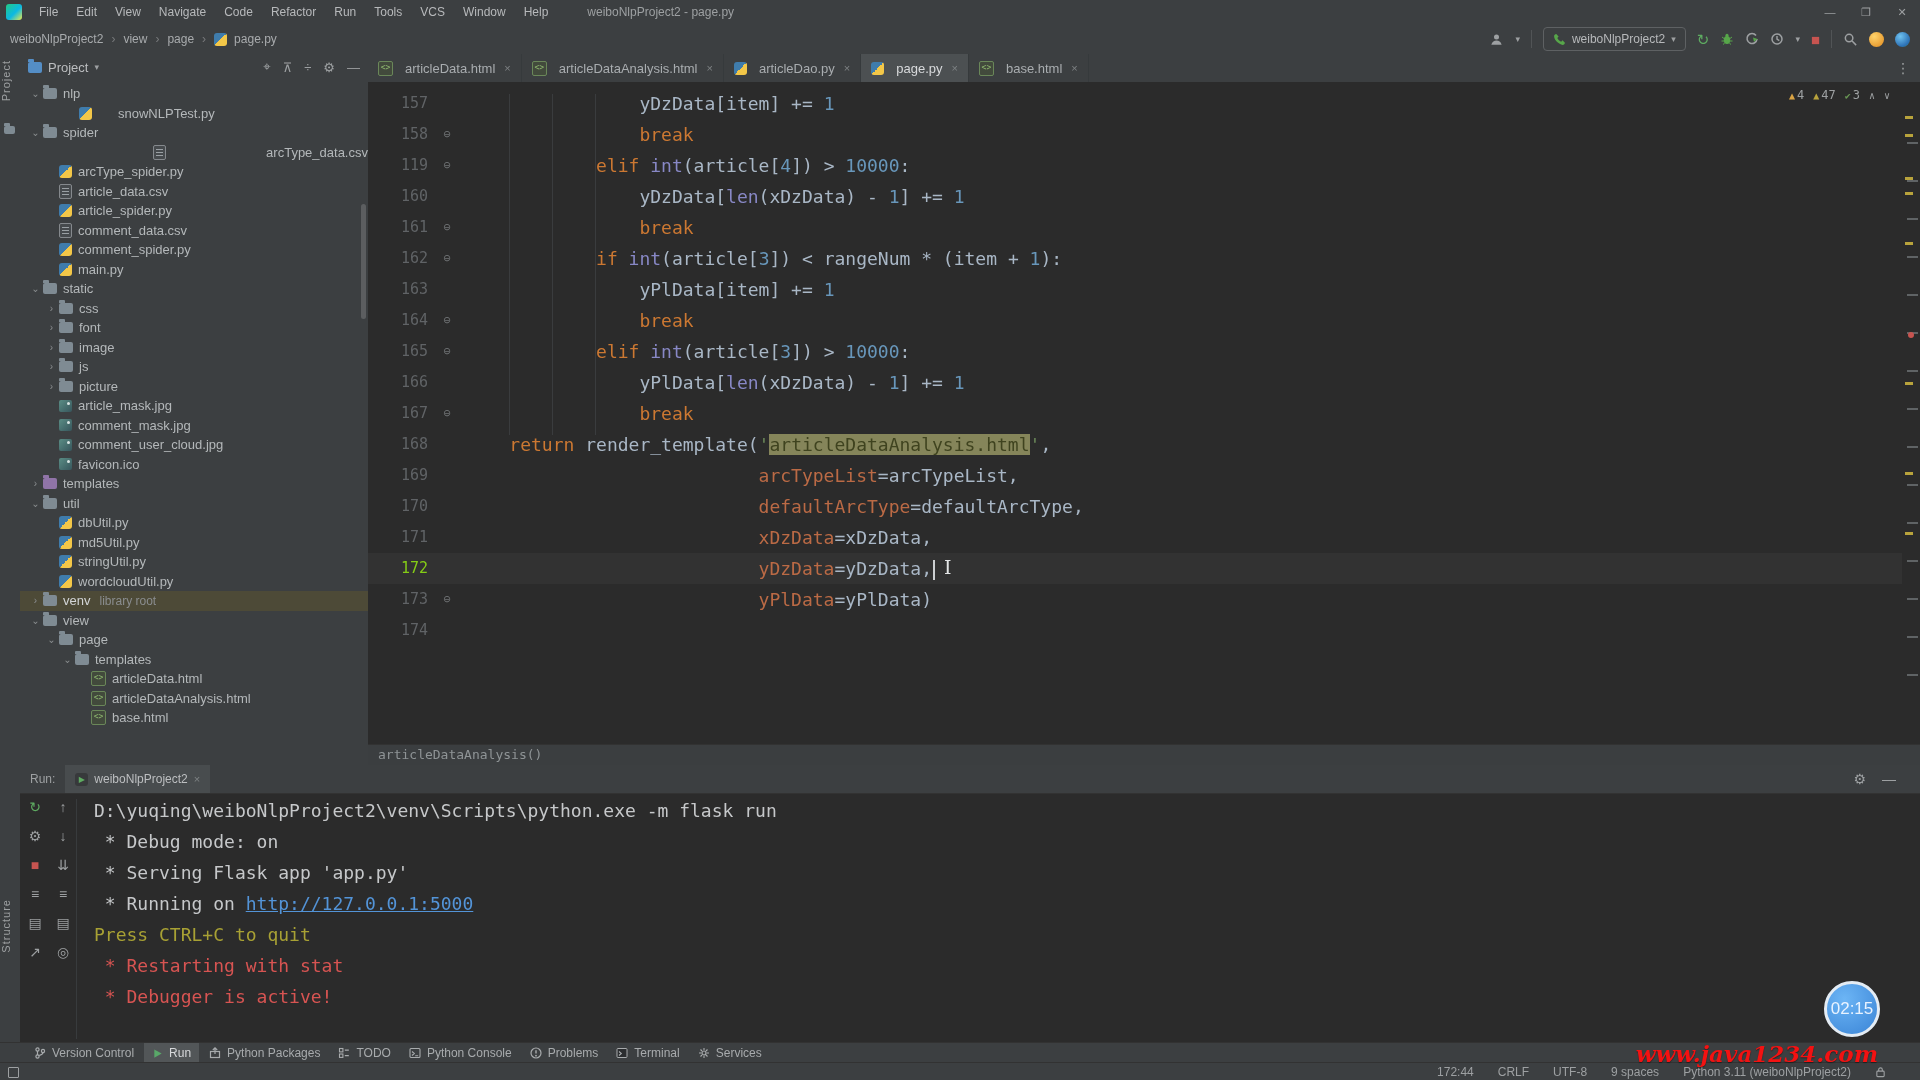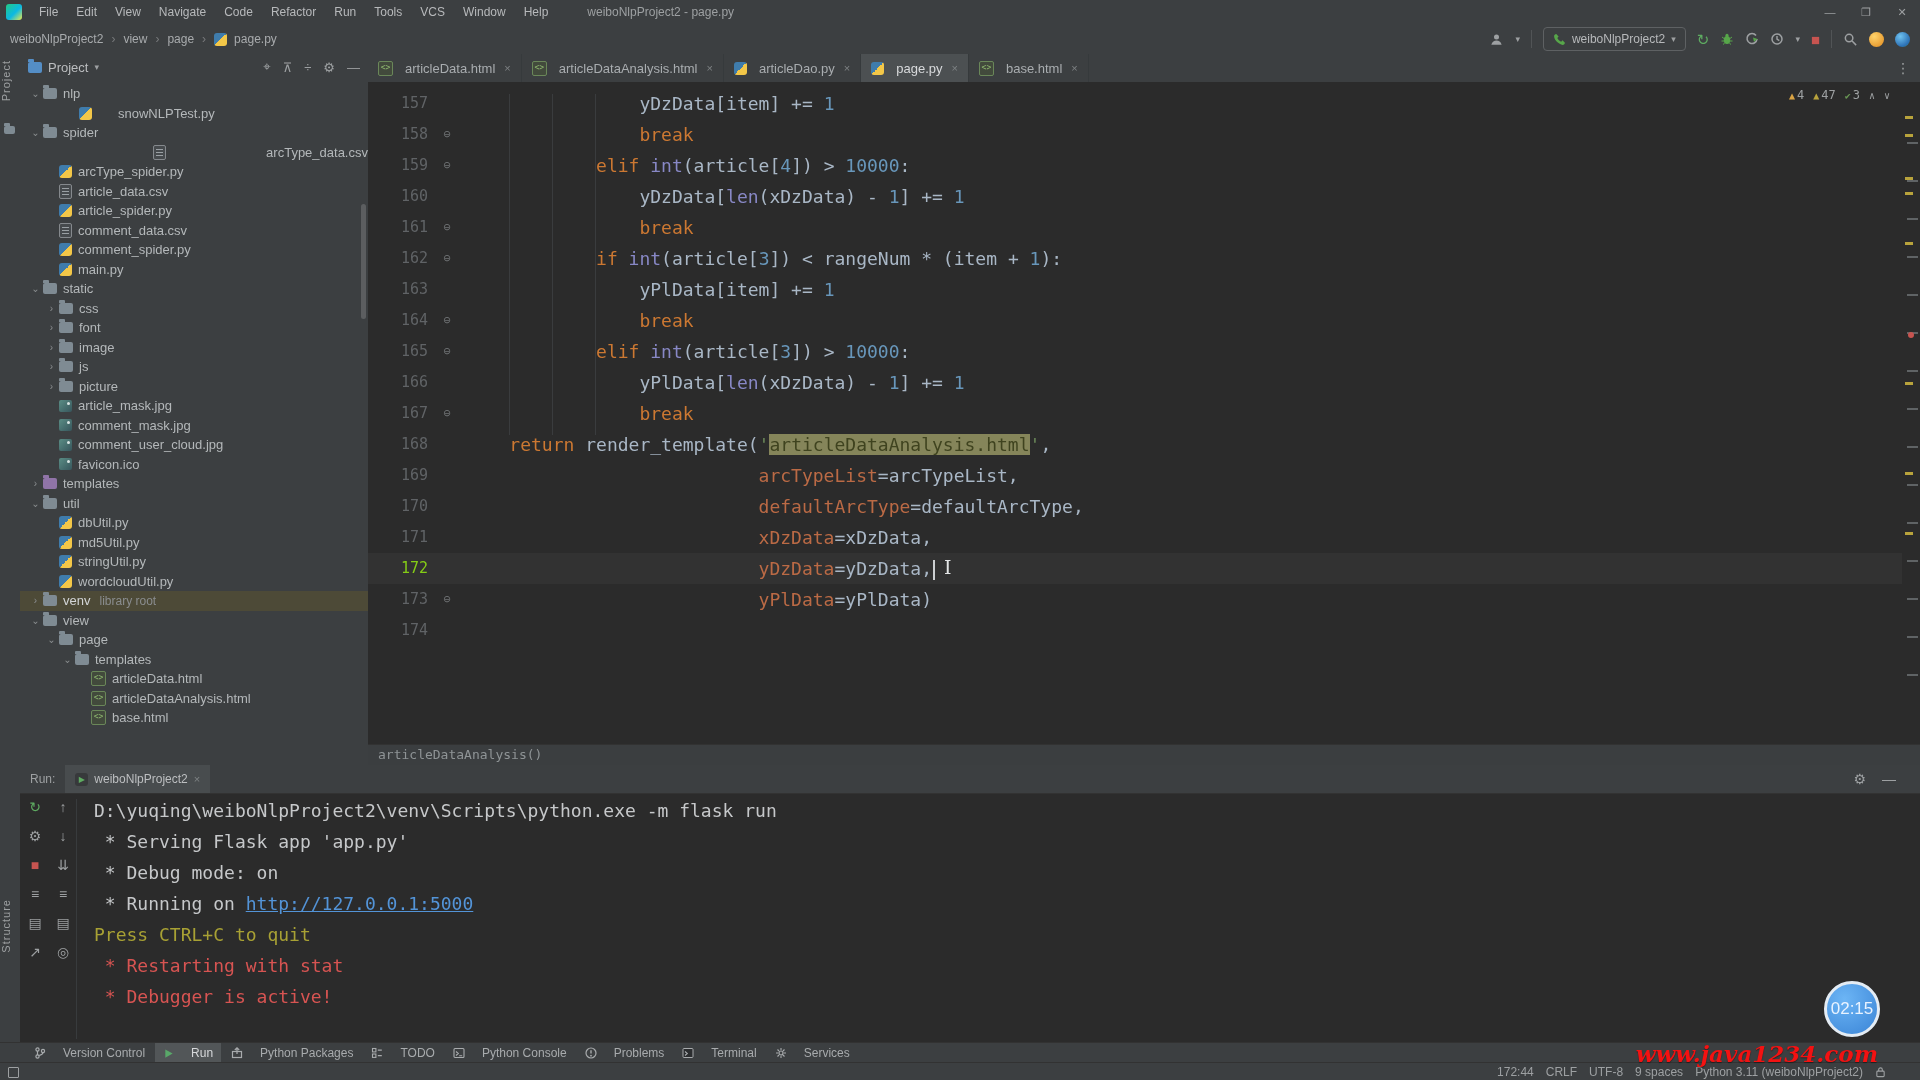--- a/index.html
+++ b/index.html
@@ -106,26 +106,26 @@
        color:#9da0a2;font-size:14px;}
   .rtb1{left:2px;} .rtb2{left:30px;border-right:1px solid #383b3d;height:240px;}
   .console{position:absolute;left:74px;top:2px;right:0;bottom:0;font-family:"DejaVu Sans Mono",monospace;
            font-size:18px;color:#c6c8ca;}
   .conline{height:31px;line-height:31px;white-space:pre;}
   .seg-err{color:#d75452;} .seg-note{color:#a8a134;}
   .seg-link{color:#5394d8;text-decoration:underline;}
   
   .bottombar{position:absolute;left:0;right:0;top:1042px;height:20px;background:#3c3f41;border-top:1px solid #323232;
              display:flex;align-items:center;font-size:12px;color:#a8abad;padding-left:26px;gap:2px;}
-  .bitem{display:flex;align-items:center;gap:17px;padding:0 8px;height:20px;cursor:default;}
+  .bitem{display:flex;align-items:center;gap:6px;padding:0 8px;height:20px;cursor:default;}
   .bitem.active{background:#525658;color:#d6d8da;}
   .statusbar{position:absolute;left:0;right:0;top:1062px;height:18px;background:#3c3f41;border-top:1px solid #323232;
              display:flex;align-items:center;font-size:12px;color:#9da0a2;}
   .sb-left{margin-left:8px;width:9px;height:9px;border:1px solid #9da0a2;border-radius:1px;}
-  .sb-right{margin-left:auto;display:flex;gap:12px;margin-right:34px;align-items:center;}
+  .sb-right{margin-left:auto;display:flex;gap:24px;margin-right:34px;align-items:center;}
   
   .watermark{position:absolute;right:42px;top:1040px;font-family:"DejaVu Serif",serif;font-style:italic;
              font-weight:bold;font-size:23px;color:#f31212;z-index:60;text-shadow:0 1px 1px rgba(0,0,0,.4);}
   .timer{position:absolute;left:1824px;top:981px;width:50px;height:50px;border-radius:50%;
          background:radial-gradient(circle at 35% 30%,#6cb5f5,#3a84d6);border:3px solid #e4ecf4;
          color:#e9f3ff;display:flex;align-items:center;justify-content:center;font-size:17px;z-index:60;}
 </style>
 </head>
 <body>
 
@@ -433,21 +433,21 @@
           <span class="ic ic-html"></span>
           <span>base.html</span>
           <span class="x">×</span>
         </div>
         <span class="tab-more">⋮</span>
       </div>
     <div class="editor">
       <div class="code" id="code">
           <div class="cline"><span class="gut">157</span><span class="fold"></span><span class="ctext"><span class="tk-p">                yDzData[item] += </span><span class="tk-n">1</span></span></div>
           <div class="cline"><span class="gut">158</span><span class="fold">⊖</span><span class="ctext"><span class="tk-k">                break</span></span></div>
-          <div class="cline"><span class="gut">159</span><span class="fold">⊖</span><span class="ctext"><span class="tk-k">            elif </span><span class="tk-b">int</span><span class="tk-p">(article[</span><span class="tk-n">4</span><span class="tk-p">]) &gt; </span><span class="tk-n">10000</span><span class="tk-p">:</span></span></div>
+          <div class="cline"><span class="gut">119</span><span class="fold">⊖</span><span class="ctext"><span class="tk-k">            elif </span><span class="tk-b">int</span><span class="tk-p">(article[</span><span class="tk-n">4</span><span class="tk-p">]) &gt; </span><span class="tk-n">10000</span><span class="tk-p">:</span></span></div>
           <div class="cline"><span class="gut">160</span><span class="fold"></span><span class="ctext"><span class="tk-p">                yDzData[</span><span class="tk-b">len</span><span class="tk-p">(xDzData) - </span><span class="tk-n">1</span><span class="tk-p">] += </span><span class="tk-n">1</span></span></div>
           <div class="cline"><span class="gut">161</span><span class="fold">⊖</span><span class="ctext"><span class="tk-k">                break</span></span></div>
           <div class="cline"><span class="gut">162</span><span class="fold">⊖</span><span class="ctext"><span class="tk-k">            if </span><span class="tk-b">int</span><span class="tk-p">(article[</span><span class="tk-n">3</span><span class="tk-p">]) &lt; rangeNum * (item + </span><span class="tk-n">1</span><span class="tk-p">):</span></span></div>
           <div class="cline"><span class="gut">163</span><span class="fold"></span><span class="ctext"><span class="tk-p">                yPlData[item] += </span><span class="tk-n">1</span></span></div>
           <div class="cline"><span class="gut">164</span><span class="fold">⊖</span><span class="ctext"><span class="tk-k">                break</span></span></div>
           <div class="cline"><span class="gut">165</span><span class="fold">⊖</span><span class="ctext"><span class="tk-k">            elif </span><span class="tk-b">int</span><span class="tk-p">(article[</span><span class="tk-n">3</span><span class="tk-p">]) &gt; </span><span class="tk-n">10000</span><span class="tk-p">:</span></span></div>
           <div class="cline"><span class="gut">166</span><span class="fold"></span><span class="ctext"><span class="tk-p">                yPlData[</span><span class="tk-b">len</span><span class="tk-p">(xDzData) - </span><span class="tk-n">1</span><span class="tk-p">] += </span><span class="tk-n">1</span></span></div>
           <div class="cline"><span class="gut">167</span><span class="fold">⊖</span><span class="ctext"><span class="tk-k">                break</span></span></div>
           <div class="cline"><span class="gut">168</span><span class="fold"></span><span class="ctext"><span class="tk-k">    return </span><span class="tk-p">render_template(</span><span class="tk-s">'</span><span class="tk-sh">articleDataAnalysis.html</span><span class="tk-s">'</span><span class="tk-p">,</span></span></div>
           <div class="cline"><span class="gut">169</span><span class="fold"></span><span class="ctext"><span class="tk-a">                           arcTypeList</span><span class="tk-p">=arcTypeList,</span></span></div>
@@ -525,22 +525,22 @@
       <div class="rtb rtb2" id="rtb2">
           <span style="color: rgb(157, 160, 162);">↑</span>
           <span style="color: rgb(157, 160, 162);">↓</span>
           <span style="color: rgb(157, 160, 162);">⇊</span>
           <span style="color: rgb(157, 160, 162);">≡</span>
           <span style="color: rgb(157, 160, 162);">▤</span>
           <span style="color: rgb(157, 160, 162);">◎</span>
         </div>
       <div class="console" id="console">
           <div class="conline"><span>D:\yuqing\weiboNlpProject2\venv\Scripts\python.exe -m flask run</span></div>
+          <div class="conline"><span> * Debug mode: on</span></div>
           <div class="conline"><span> * Serving Flask app 'app.py'</span></div>
-          <div class="conline"><span> * Debug mode: on</span></div>
           <div class="conline"><span> * Running on </span><span class="seg-link">http://127.0.0.1:5000</span></div>
           <div class="conline"><span class="seg-note">Press CTRL+C to quit</span></div>
           <div class="conline"><span class="seg-err"> * Restarting with stat</span></div>
           <div class="conline"><span class="seg-err"> * Debugger is active!</span></div>
         </div>
     </div>
   </div>
 
   <div class="bottombar" id="bottombar">
       <div class="bitem">

